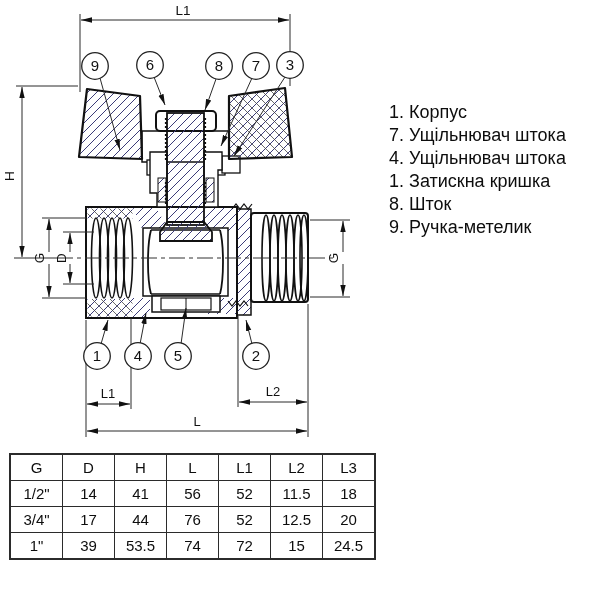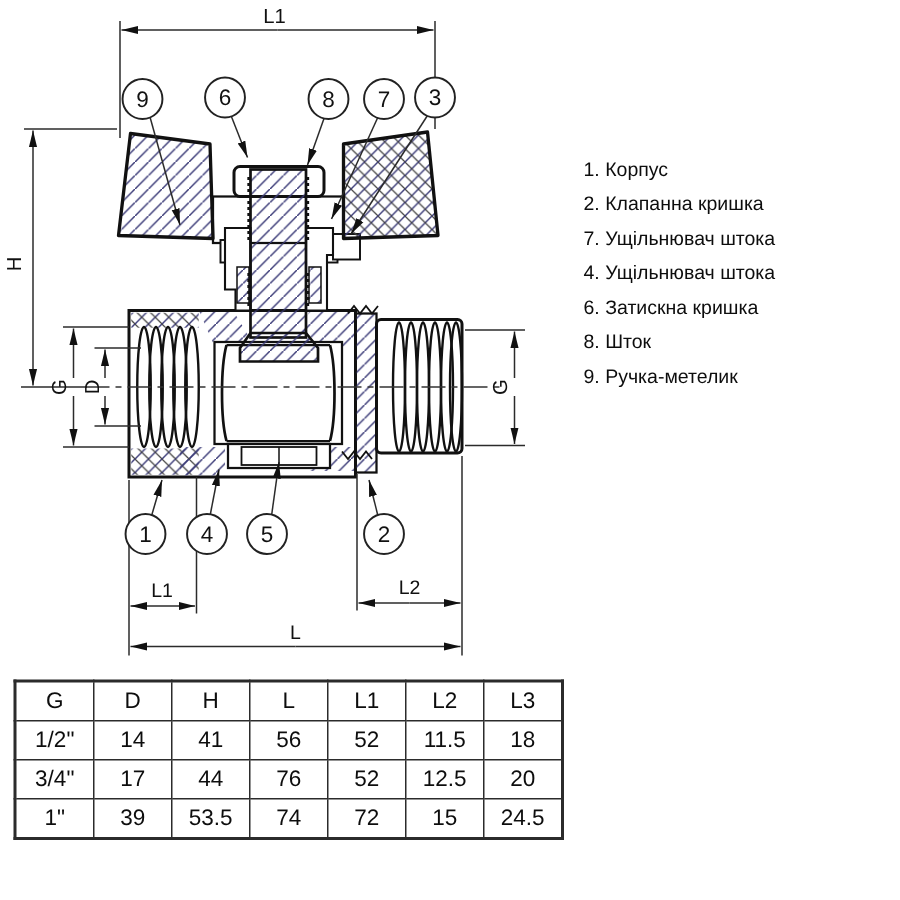--- a/index.html
+++ b/index.html
@@ -1,20 +1,20 @@
 <!DOCTYPE html>
 <html><head>
 <meta charset="utf-8">
 <style>
   html,body{margin:0;padding:0;background:#fff;}
   .canvas{position:relative;width:600px;height:600px;background:#ffffff;overflow:hidden;
           font-family:"Liberation Sans", sans-serif;color:#111;}
   svg text{font-family:"Liberation Sans", sans-serif;fill:#111;}
   .parts-list{position:absolute;left:389px;top:101px;width:208px;}
-  .parts-item{font-size:13px;line-height:23px;white-space:nowrap;color:#0d0d0d;}
+  .parts-item{font-size:18px;line-height:23px;white-space:nowrap;color:#0d0d0d;}
   .spec-table{position:absolute;left:9px;top:453px;border-collapse:collapse;}
   .spec-table td{width:51px;height:25px;border:1px solid #2b2b2b;text-align:center;
                  font-size:15px;color:#0d0d0d;padding:0;}
   .spec-table{border:2px solid #2b2b2b;}
 </style>
 </head>
 <body>
 
 <div class="canvas">
 
@@ -202,24 +202,23 @@
       <g>
         <circle cx="256" cy="356" r="13.3" fill="#fff" stroke="#222" stroke-width="1.3"></circle>
         <text x="256" y="361" font-size="15" text-anchor="middle">2</text>
       </g>
     </g>
   </svg>
 
   
   <div class="parts-list">
     <div class="parts-item">1. Корпус</div>
-    <div class="parts-item">2. Клапанна кришка</div>
     <div class="parts-item">7. Ущільнювач штока</div>
     <div class="parts-item">4. Ущільнювач штока</div>
-    <div class="parts-item">6. Затискна кришка</div>
+    <div class="parts-item">1. Затискна кришка</div>
     <div class="parts-item">8. Шток</div>
     <div class="parts-item">9. Ручка-метелик</div>
   </div>
 
   
   <table class="spec-table">
     <tbody>
       <tr>
         <td>G</td>
         <td>D</td>

